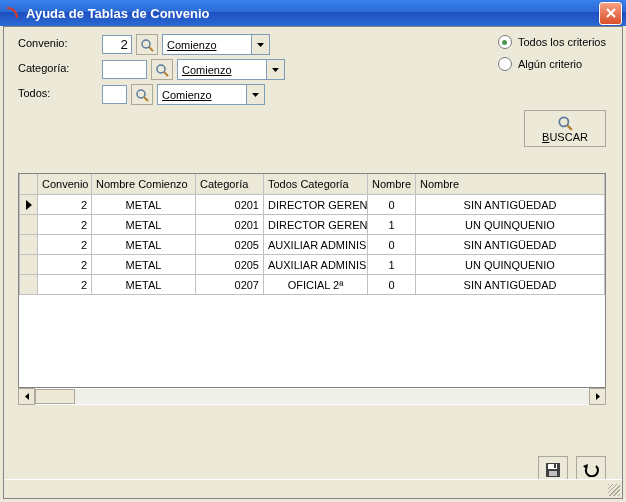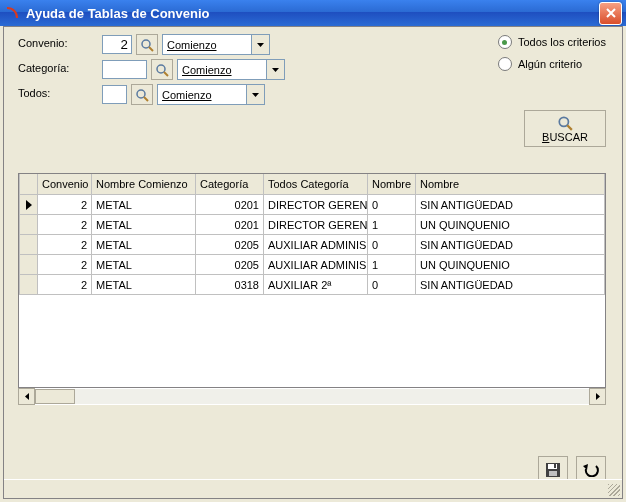--- a/index.html
+++ b/index.html
@@ -20,21 +20,21 @@
   .combo .cbtn svg{display:block;}
   .radiogrp{position:absolute;right:10px;top:2px;}
   .radiorow{display:flex;align-items:center;margin-bottom:8px;cursor:default;}
   .radiorow .rdot{width:12px;height:12px;border:1px solid #7a7a7a;border-radius:50%;background:#fff;margin-right:6px;display:flex;align-items:center;justify-content:center;}
   .radiorow .rdot.sel::after{content:"";width:5px;height:5px;background:#4a994a;border-radius:50%;}
   .buscarbtn{position:absolute;right:10px;top:77px;width:80px;height:35px;border:1px solid #aca899;background:#ece9d8;display:flex;flex-direction:column;align-items:center;justify-content:center;cursor:default;}
   .gridwrap{position:absolute;left:8px;right:10px;top:140px;height:215px;border:1px solid #848284;background:#fff;box-sizing:border-box;}
   .grid{overflow:hidden;}
   table{border-collapse:collapse;width:100%;table-layout:fixed;}
   th{background:#ece9d8;border:1px solid #c0c0c0;border-top:none;font-weight:normal;text-align:left;padding:2px 4px;white-space:nowrap;overflow:hidden;font-size:11px;height:16px;}
-  td{border:1px solid #c0c0c0;padding:2px 4px;white-space:nowrap;overflow:hidden;height:15px;font-size:11px;}
+  td{border:1px solid #c0c0c0;padding:2px 4px;white-space:nowrap;overflow:hidden;height:15px;font-size:11px;text-align:center;}
   th:first-child,td:first-child{background:#ece9d8;width:18px;padding:0;}
   td.num{text-align:right;}
   .rowind{display:flex;align-items:center;justify-content:center;height:100%;}
   .hscroll{position:absolute;left:8px;right:10px;top:355px;height:17px;background:#ece9d8;display:flex;}
   .hscroll .sbtn{width:17px;height:17px;background:#ece9d8;border:1px solid #aca899;box-sizing:border-box;display:flex;align-items:center;justify-content:center;}
   .hscroll .strack{flex:1;background:#f0f0ea;border-top:1px solid #fff;border-bottom:1px solid #fff;position:relative;}
   .hscroll .sthumb{position:absolute;left:0;top:0;bottom:0;width:40px;background:#ece9d8;border:1px solid #aca899;box-sizing:border-box;}
   .bottombtns{position:absolute;right:10px;bottom:8px;display:flex;gap:8px;}
   .iconbtn{width:28px;height:26px;border:1px solid #aca899;background:#ece9d8;display:flex;align-items:center;justify-content:center;cursor:default;}
   .statusbar{position:absolute;left:0;right:0;bottom:0;height:18px;border-top:1px solid #fff;background:#ece9d8;}
@@ -206,22 +206,22 @@
                   <td>AUXILIAR ADMINIS</td>
                   <td>1</td>
                   <td>UN QUINQUENIO</td>
                 </tr>
                 <tr>
                   <td>
                     <div class="rowind"></div>
                   </td>
                   <td class="num">2</td>
                   <td>METAL</td>
-                  <td class="num">0318</td>
-                  <td>AUXILIAR 2ª</td>
+                  <td class="num">0207</td>
+                  <td>OFICIAL 2ª</td>
                   <td>0</td>
                   <td>SIN ANTIGÜEDAD</td>
                 </tr>
               </tbody>
           </table>
         </div>
       </div>
 
       <div class="hscroll">
         <span class="sbtn">

